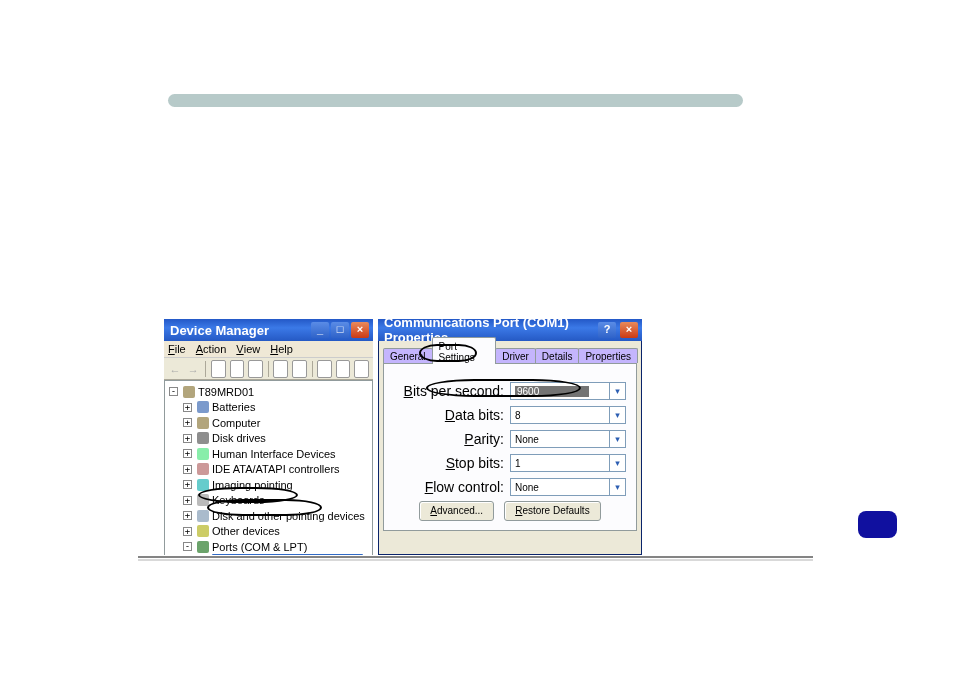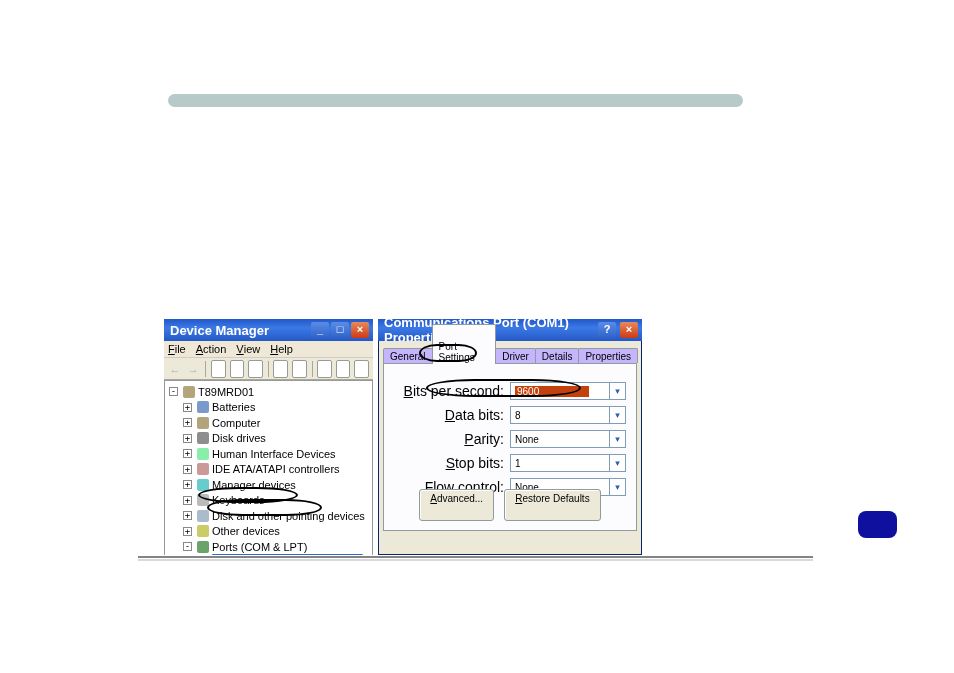--- a/index.html
+++ b/index.html
@@ -40,31 +40,31 @@
     .icon.port { background:#6ba36b; }
     .sel { background:#316AC5; color:#fff; padding:0 2px; border-radius:1px; }
     .circle1 { position:absolute; left:33px; top:106px; width:100px; height:16px; border:2px solid #000; border-radius:50%/60%; pointer-events:none; }
     .circle-sel { position:absolute; left:42px; top:118px; width:115px; height:17px; border:2px solid #000; border-radius:50%/80%; pointer-events:none; }
     
     .pp { position:absolute; left:214px; top:0; width:264px; height:236px; }
     .pp .titlebar .help-btn { width:18px; height:16px; border-radius:2px; background:linear-gradient(#5A8CE6,#2F63C9); text-align:center; line-height:14px; color:#fff; margin-right:2px; }
     .dialog { height:214px; background:#ECE9D8; border:1px solid #0A246A; border-top:none; padding:4px; position:relative; }
     .tabs { display:flex; align-items:flex-end; height:18px; position:relative; }
     .tab { padding:2px 6px 1px; font-size:10px; background:#c4b5fd; border:1px solid #919B9C; border-bottom:none; border-radius:2px 2px 0 0; margin-right:-1px; position:relative; z-index:1; }
-    .tab.active { background:#FCFCFE; z-index:3; padding-top:16px; margin-bottom:-1px; }
+    .tab.active { background:#FCFCFE; z-index:3; padding-top:3px; margin-bottom:-1px; }
     .tab-body { border:1px solid #919B9C; background:#FCFCFE; height:168px; padding:18px 10px 10px; position:relative; }
     .field-row { display:flex; align-items:center; justify-content:flex-end; margin-bottom:6px; gap:6px; }
     .field-label { font-size:14px; color:#000; text-align:right; }
     .combo { width:116px; height:18px; border:1px solid #7F9DB9; background:#fff; display:flex; align-items:center; padding:0 0 0 4px; font-size:10px; position:relative; }
     .combo .chev { position:absolute; right:0; top:0; width:16px; height:16px; border-left:1px solid #7F9DB9; display:flex; align-items:center; justify-content:center; color:#2C5EB2; font-size:9px; }
-    .combo.sel-combo span.val { background:#c2410c; color:#fff; padding:0 50px 0 2px; }
+    .combo.sel-combo span.val { background:#737373; color:#fff; padding:0 50px 0 2px; }
     .circle-bps { position:absolute; left:42px; top:15px; width:155px; height:18px; border:2px solid #000; border-radius:50%/80%; pointer-events:none; }
     .circle-tab { position:absolute; left:36px; top:-1px; width:58px; height:18px; border:2px solid #000; border-radius:50%/80%; pointer-events:none; z-index:4; }
     .prop-btn-row { position:absolute; bottom:9px; left:0; right:0; display:flex; justify-content:center; gap:10px; }
-    .btn { height:32px; padding:0 10px; background:#ECE9D8; border:1px solid #919B9C; border-radius:3px; font-size:10px; line-height:18px; box-shadow:inset 1px 1px 0 #fff; }
+    .btn { height:20px; padding:0 10px; background:#ECE9D8; border:1px solid #919B9C; border-radius:3px; font-size:10px; line-height:18px; box-shadow:inset 1px 1px 0 #fff; }
     
     .pill { position:absolute; top:511px; right:57px; width:39px; height:27px; background:#10109F; border-radius:8px; }
     
     .bline { position:absolute; left:138px; top:556px; width:675px; height:2px; background:#848484; }
     .bline2 { position:absolute; left:138px; top:559px; width:675px; height:2px; background:#D9D9D9; }
   </style>
 </head>
 <body>
 
 <div class="top-bar"></div>
@@ -131,21 +131,21 @@
                     <span>Human Interface Devices</span>
                   </span></li>
               <li><span class="node">
                     <span class="pm">+</span>
                     <span class="icon ide"></span>
                     <span>IDE ATA/ATAPI controllers</span>
                   </span></li>
               <li><span class="node">
                     <span class="pm">+</span>
                     <span class="icon img"></span>
-                    <span>Manager devices</span>
+                    <span>Imaging pointing</span>
                   </span></li>
               <li><span class="node">
                     <span class="pm">+</span>
                     <span class="icon kb"></span>
                     <span>Keyboards</span>
                   </span></li>
               <li><span class="node">
                     <span class="pm">+</span>
                     <span class="icon mouse"></span>
                     <span>Disk and other pointing devices</span>

